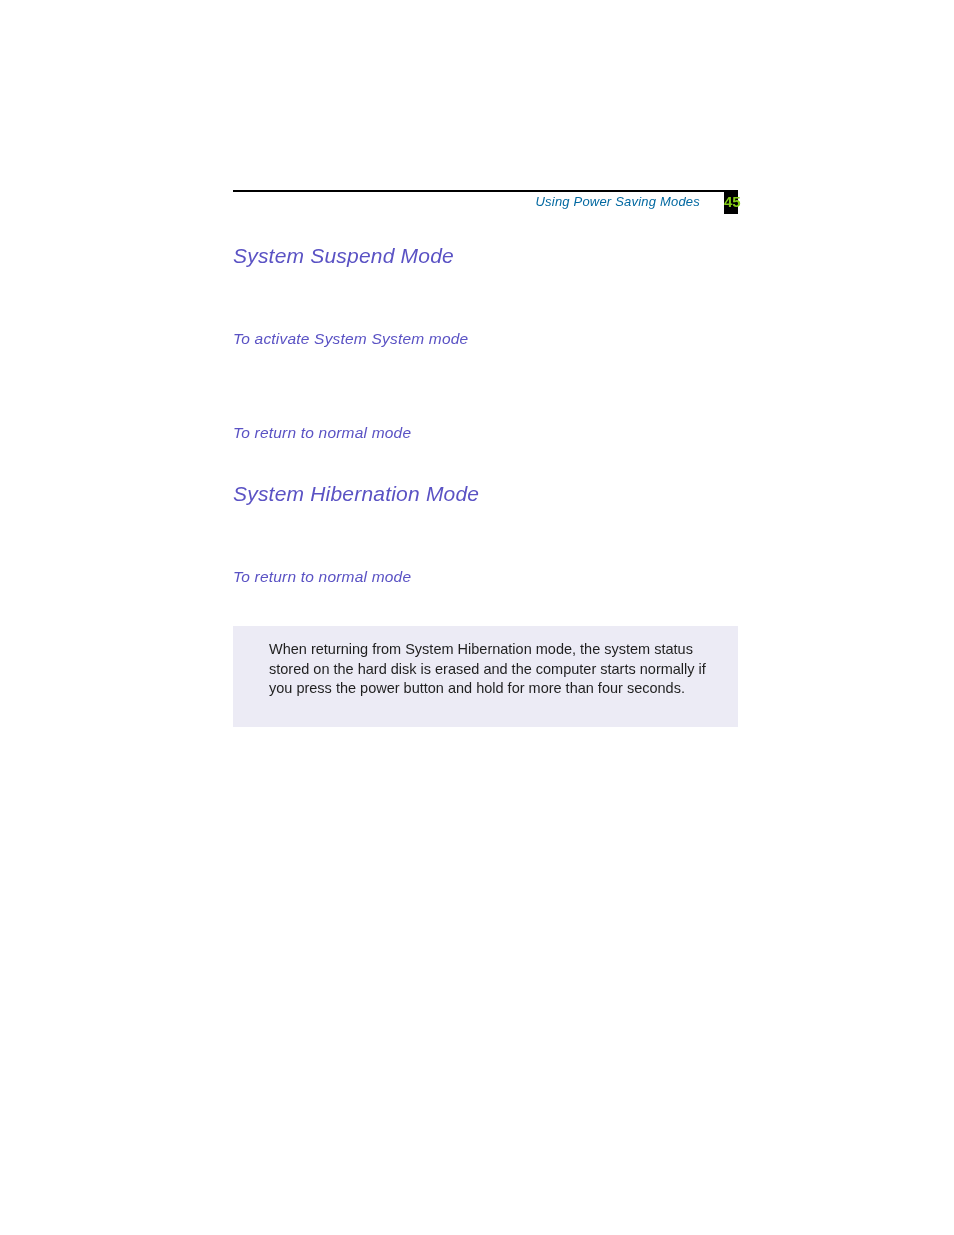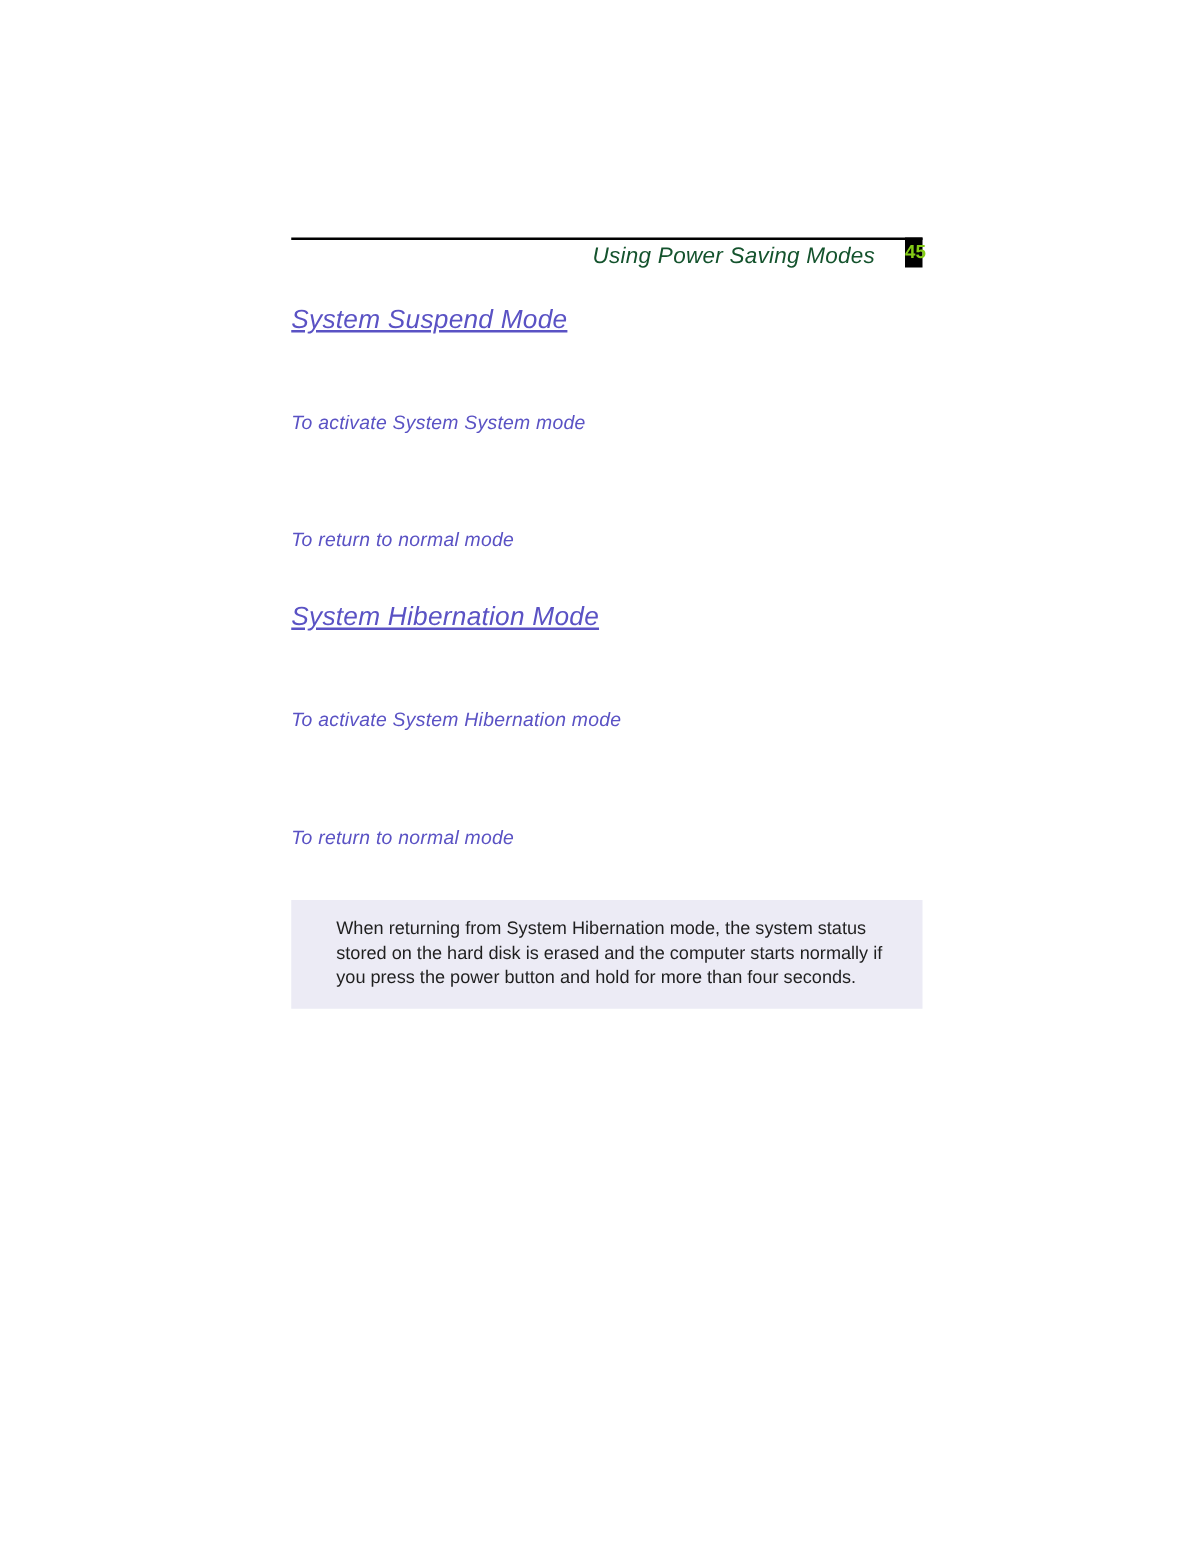--- a/index.html
+++ b/index.html
@@ -20,23 +20,23 @@
     position: absolute;
     left: 233px;
     top: 190px;
     width: 505px;
     border-top: 2px solid #000;
   }
   .running-head {
     position: absolute;
     top: 194px;
     right: 254px;
-    color: #14532d;
+    color: #0369a1;
     font-style: italic;
-    font-size: 18px;
+    font-size: 13px;
     letter-spacing: 0.2px;
   }
   .page-number-box {
     position: absolute;
     top: 190px;
     right: 216px;
     width: 14px;
     height: 24px;
     background: #000;
     color: #84cc16;
@@ -51,37 +51,36 @@
     top: 244px;
     width: 505px;
   }
   .h2 {
     color: #5a52c4;
     font-style: italic;
     font-weight: 500;
     font-size: 21px;
     margin: 0 0 62px 0;
     letter-spacing: 0.2px;
-    text-decoration: underline;
   }
   .h3 {
     color: #5a52c4;
     font-style: italic;
     font-weight: 400;
     font-size: 15.5px;
     margin: 0 0 76px 0;
     letter-spacing: 0.2px;
   }
   .h2.second {
     margin-top: 2px;
   }
   .note-box {
     background: #ecebf5;
     margin-top: 6px;
-    padding: 14px 8px 14px 36px;
+    padding: 14px 8px 28px 36px;
     font-size: 14.5px;
     line-height: 1.35;
     color: #1f1f1f;
   }
 </style>
 </head>
 <body>
 
 <div class="page">
 
@@ -94,21 +93,20 @@
   <div class="content">
 
     <div class="h2">System Suspend Mode</div>
 
     <div class="h3">To activate System System mode</div>
 
     <div class="h3" style="margin-bottom:40px;">To return to normal mode</div>
 
     <div class="h2 second">System Hibernation Mode</div>
 
-    <div class="h3">To activate System Hibernation mode</div>
 
     <div class="h3" style="margin-bottom:40px;">To return to normal mode</div>
 
     <div class="note-box">
       <span>When returning from System Hibernation mode, the system status stored on the hard disk is erased and the computer starts normally if you press the power button and hold for more than four seconds.</span>
     </div>
 
   </div>
 </div>
 

